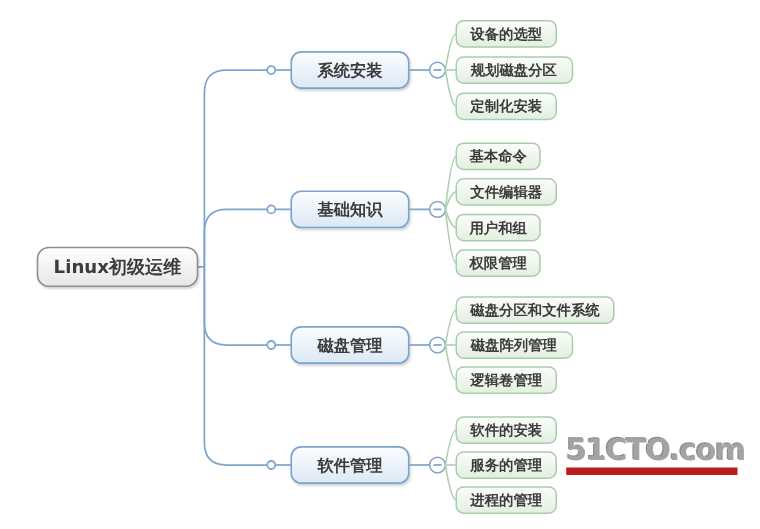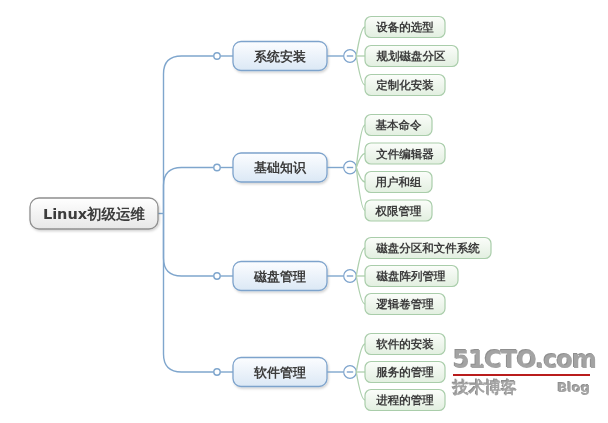--- a/index.html
+++ b/index.html
@@ -5,21 +5,21 @@
   html,body{margin:0;padding:0;background:#ffffff;}
   .canvas{position:relative;width:608px;height:423px;background:#ffffff;overflow:hidden;
           font-family:"DejaVu Sans",sans-serif;}
   svg text{font-family:"DejaVu Sans",sans-serif;fill:#3c3c3c;}
   .root-label{font-size:14.5px;font-weight:bold;}
   .branch-label{font-size:13px;font-weight:bold;}
   .child-label{font-size:11.5px;font-weight:bold;}
   .watermark{position:absolute;left:453px;top:347px;width:137px;color:#a3a3a3;
              font-weight:bold;user-select:none;}
   .wm-site{font-size:24px;letter-spacing:-1px;line-height:1.1;white-space:nowrap;
-           border-bottom:2px solid #b91c1c;padding-bottom:1px;
+           border-bottom:6px solid #b91c1c;padding-bottom:1px;
            text-shadow:1px 1px 0 #ffffff,-1px -1px 0 #8e8e8e;}
   .wm-row{display:flex;justify-content:space-between;align-items:flex-end;margin-top:2px;}
   .wm-tagline{font-size:16px;text-shadow:1px 1px 0 #ffffff,-1px -1px 0 #8e8e8e;}
   .wm-blog{font-size:13px;position:relative;top:-4px;text-shadow:1px 1px 0 #ffffff,-1px -1px 0 #8e8e8e;}
 </style>
 </head>
 <body>
 
 <div class="canvas">
 <svg width="608" height="423" viewBox="0 0 608 423">
@@ -146,18 +146,14 @@
     <rect x="365" y="361.5" width="80" height="21" rx="6" fill="url(#gGreen)" stroke="#a9cdaa" stroke-width="1.2"></rect>
     <text x="405" y="376" text-anchor="middle" class="child-label">服务的管理</text>
     <rect x="365" y="389.5" width="80" height="21" rx="6" fill="url(#gGreen)" stroke="#a9cdaa" stroke-width="1.2"></rect>
     <text x="405" y="404" text-anchor="middle" class="child-label">进程的管理</text>
   </g>
 </svg>
 
   
   <div class="watermark">
     <div class="wm-site">51CTO.com</div>
-    <div class="wm-row">
-      <span class="wm-tagline">技术博客</span>
-      <span class="wm-blog">Blog</span>
-    </div>
   </div>
 </div>
 
 </body></html>

